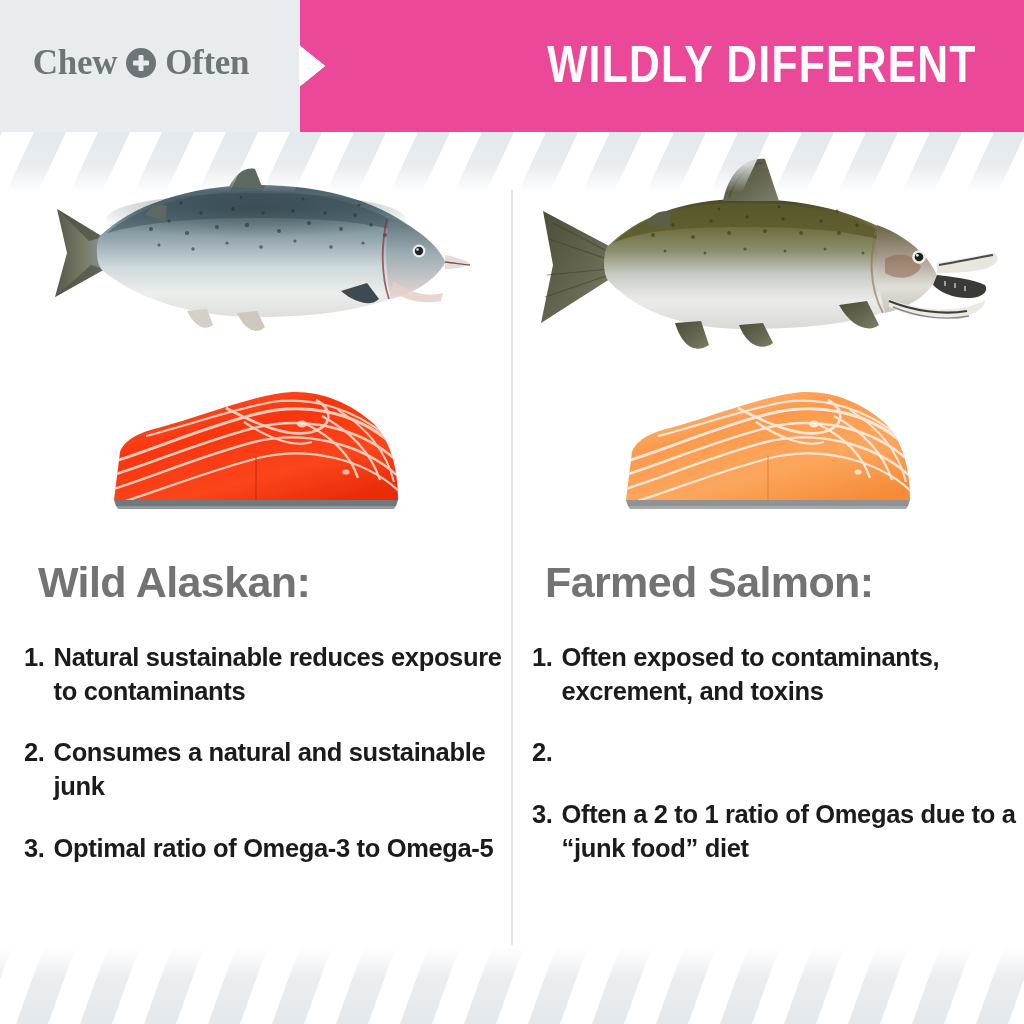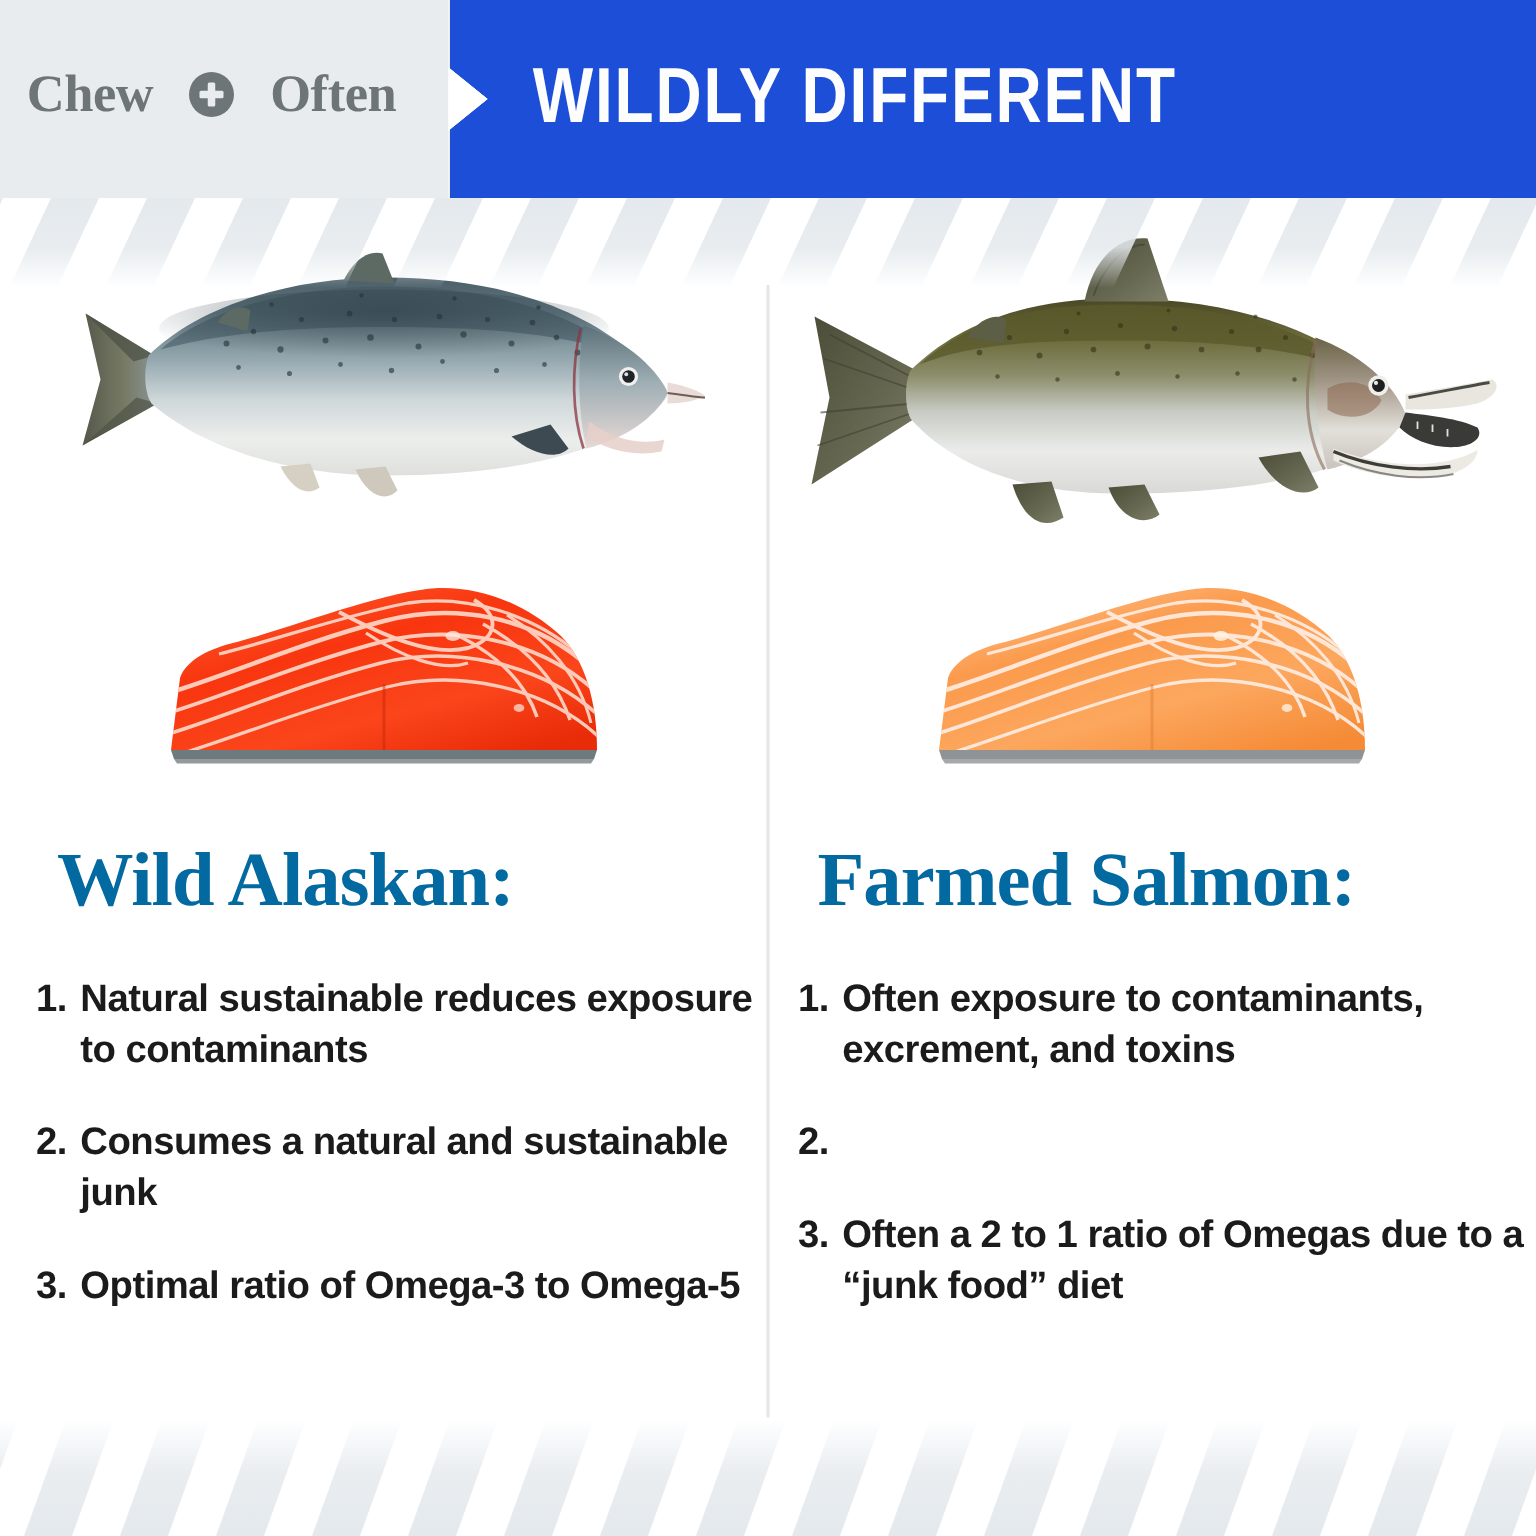--- a/index.html
+++ b/index.html
@@ -15,42 +15,42 @@
   .header {
     position:absolute; left:0; top:0; width:1024px; height:132px;
     display:flex; align-items:stretch;
   }
   .logo-zone {
     width:300px; height:132px; background:#e8ecee;
     display:flex; align-items:center; justify-content:center;
     position:relative;
   }
   .logo-wrap {
-    display:flex; align-items:center; gap:24px;
+    display:flex; align-items:center; gap:9px;
     margin-left:-18px; margin-top:-6px;
   }
   .logo-word {
     font-family:"Liberation Serif", serif;
     font-weight:700; font-size:35px; color:#6e7579;
     letter-spacing:-0.3px;
   }
   .logo-badge {
     width:30px; height:30px; border-radius:50%;
     background:#6e7579; position:relative; flex:0 0 auto;
     box-shadow:0 0 0 2.5px #e8ecee;
   }
   .logo-badge:before, .logo-badge:after {
     content:""; position:absolute; background:#e8ecee; border-radius:1px;
   }
   .logo-badge:before { left:50%; top:7px; width:5px; height:16px; transform:translateX(-50%); }
   .logo-badge:after  { top:50%; left:7px; height:5px; width:16px; transform:translateY(-50%); }
 
   .title-zone {
-    flex:1; background:#1d4ed8; position:relative;
-    display:flex; align-items:center; justify-content:flex-start;
+    flex:1; background:#ec4899; position:relative;
+    display:flex; align-items:center; justify-content:flex-end;
   }
   
   .notch {
     position:absolute; left:-1px; top:0; width:32px; height:132px;
     pointer-events:none;
   }
   .title-text {
     color:#fdfdfd;
     font-family:"Liberation Sans", sans-serif;
     font-weight:700;
@@ -81,22 +81,22 @@
   .divider {
     position:absolute; left:511px; top:190px;
     width:1.6px; height:755px; background:#e4e6e9; z-index:1;
   }
   .col { width:512px; position:relative; }
 
   .fish-slot { height:210px; display:flex; align-items:center; justify-content:center; }
   .fillet-slot { height:150px; display:flex; align-items:flex-end; justify-content:center; }
 
   .col-title {
-    font-family:Liberation Serif, serif;
-    font-weight:700; font-size:51px; color:#0369a1;
+    font-family:Liberation Sans, sans-serif;
+    font-weight:700; font-size:43px; color:#737373;
     letter-spacing:-0.6px;
     margin-top:48px;
   }
   .col-left .col-title { padding-left:38px; }
   .col-right .col-title { padding-left:33px; }
 
   ol.points { list-style:none; margin-top:34px; }
   .col-left ol.points { padding-left:24px; }
   .col-right ol.points { padding-left:20px; }
 
@@ -503,21 +503,21 @@
         <ellipse cx="196" cy="36" rx="5" ry="3.4" fill="#fff3e8" opacity="0.85"></ellipse>
         <ellipse cx="240" cy="84" rx="3.6" ry="2.6" fill="#fff0e2" opacity="0.8"></ellipse>
       </svg>
     </div>
 
     <h2 class="col-title">Farmed Salmon:</h2>
 
     <ol class="points">
       <li>
         <span class="num">1.</span>
-        <span class="ptext">Often exposure to contaminants, excrement, and toxins</span>
+        <span class="ptext">Often exposed to contaminants, excrement, and toxins</span>
       </li>
       <li>
         <span class="num">2.</span>
       </li>
       <li>
         <span class="num">3.</span>
         <span class="ptext">Often a 2 to 1 ratio of Omegas due to a “junk food” diet</span>
       </li>
     </ol>
   </div>

